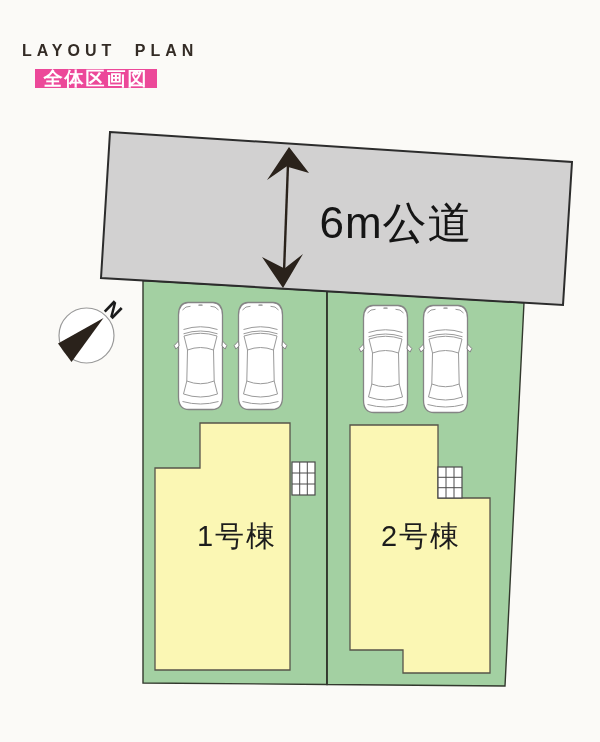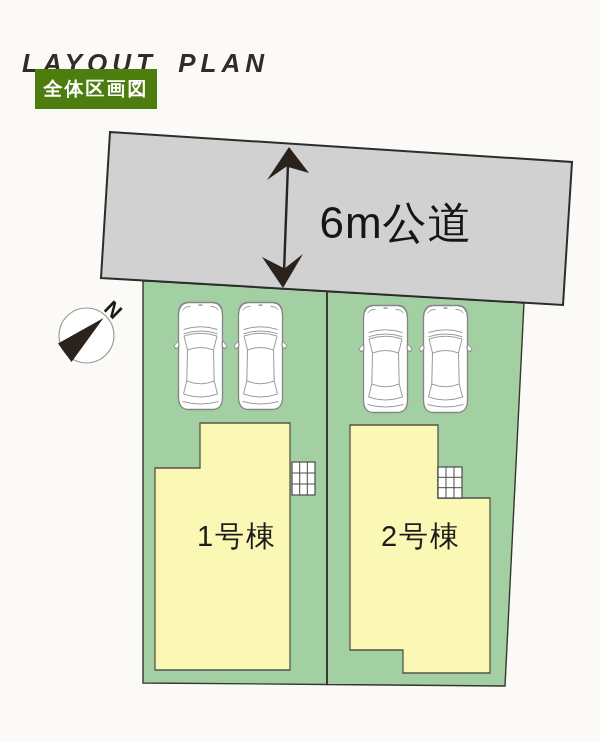--- a/index.html
+++ b/index.html
@@ -3,26 +3,26 @@
 <meta charset="utf-8">
 <style>
   html,body{margin:0;padding:0;}
   body{
     width:600px;height:742px;position:relative;overflow:hidden;
     background:#fbfaf7;
     font-family:"Liberation Sans", sans-serif;
   }
   .title{
     position:absolute;left:22px;top:31px;
-    font-size:26px;font-weight:800;letter-spacing:5px;word-spacing:9px;
-    color:#332b25;white-space:nowrap;font-style:italic;
+    font-size:16px;font-weight:800;letter-spacing:5px;word-spacing:9px;
+    color:#332b25;white-space:nowrap;
   }
   .badge{
-    position:absolute;left:35px;top:69px;width:122px;height:40px;
-    background:#4d7c0f;color:#ffffff;
+    position:absolute;left:35px;top:69px;width:122px;height:19px;
+    background:#ec4899;color:#ffffff;
     font-size:19px;font-weight:700;letter-spacing:2px;
     display:flex;align-items:center;justify-content:center;text-align:right;
   }
   .plan-svg{position:absolute;left:0;top:0;}
   .cjk-big{font-family:"Liberation Sans", sans-serif;}
 </style>
 </head>
 <body>
 
 <h1 class="title">LAYOUT PLAN</h1>

